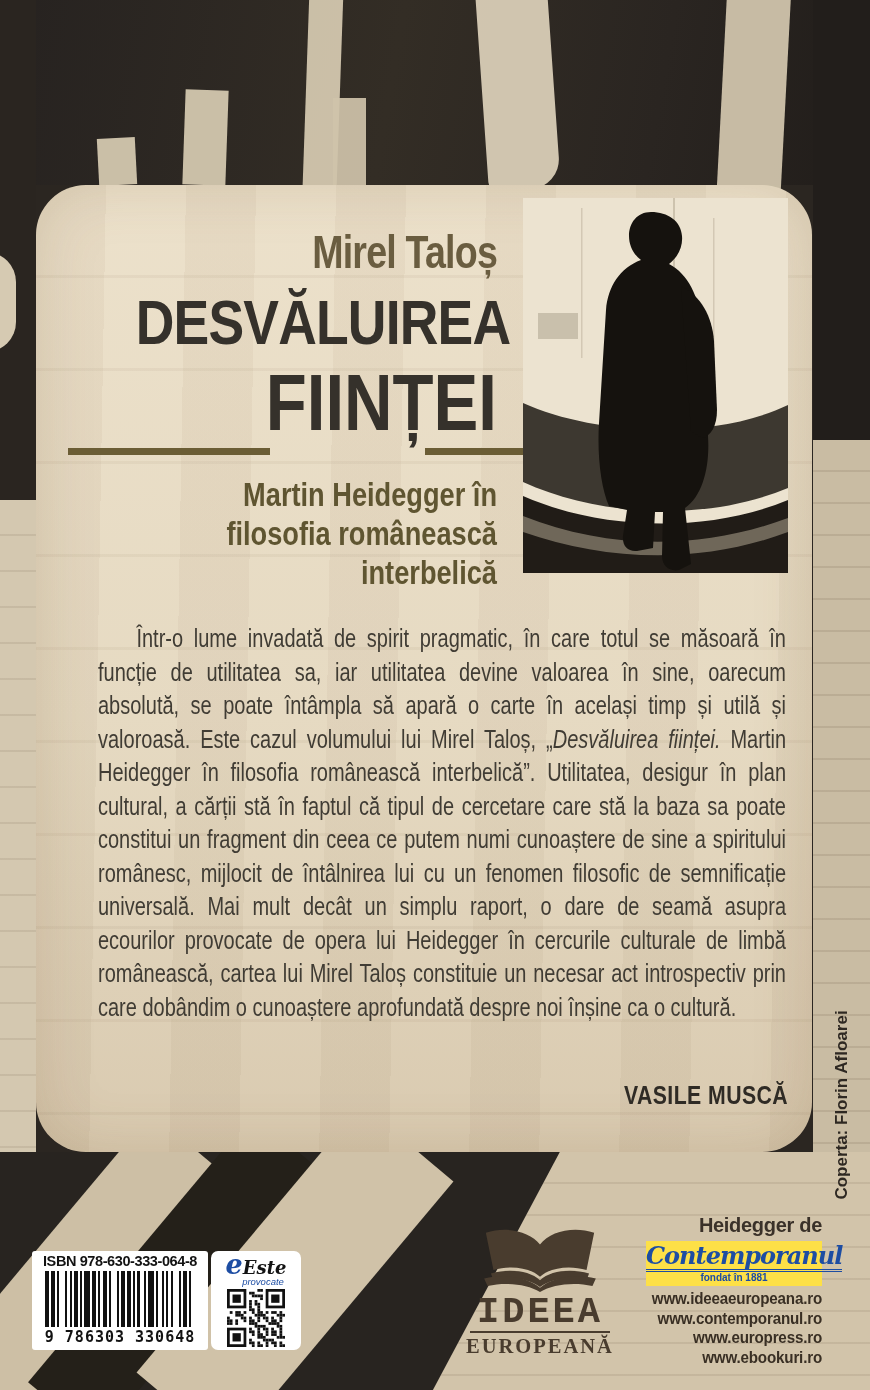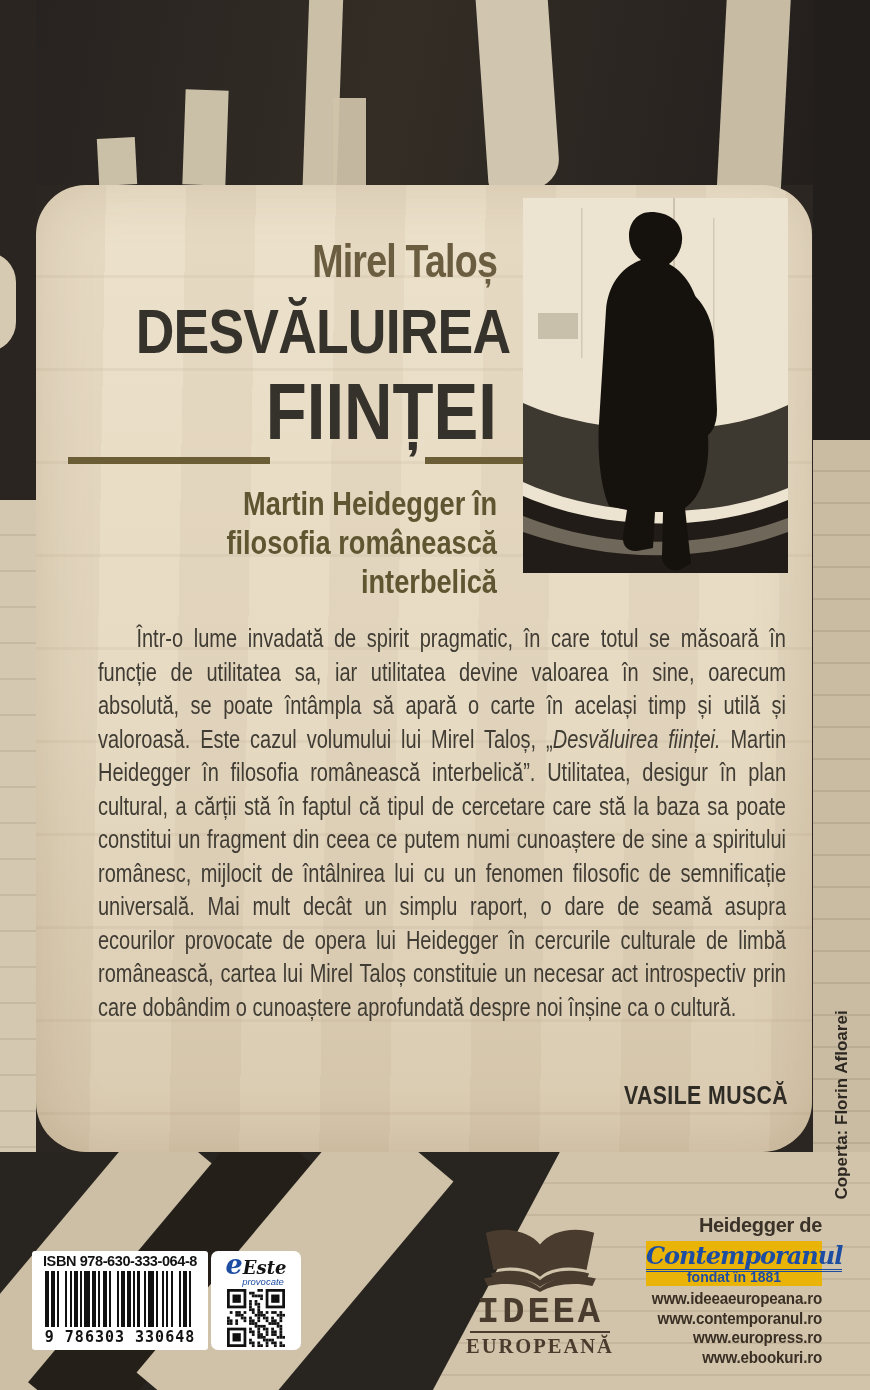--- a/index.html
+++ b/index.html
@@ -37,21 +37,21 @@
   .panel{position:absolute;left:36px;top:185px;width:776px;height:967px;border-radius:50px;
     background:linear-gradient(180deg,#ece1cb 0%,#e6dac2 55%,#d9cab0 100%);
     background-blend-mode:multiply;
     box-shadow:inset 0 0 60px rgba(120,90,50,.18);}
   .panel .tex{position:absolute;inset:0;border-radius:50px;
     background-image:repeating-linear-gradient(91deg,rgba(120,90,60,.05) 0 70px,rgba(0,0,0,0) 70px 150px),
                      repeating-linear-gradient(180deg,rgba(0,0,0,0) 0 90px,rgba(110,85,55,.06) 90px 93px);}
   .sx80{transform:scaleX(.8);}
   .sx85{transform:scaleX(.85);}
   .sx92{transform:scaleX(.92);}
-  .title-block{position:absolute;left:36px;top:40px;width:425px;text-align:right;margin-top:9px;}
+  .title-block{position:absolute;left:36px;top:40px;width:425px;text-align:right;}
   .author{font-size:47px;font-weight:bold;color:#6a5d40;letter-spacing:-1px;line-height:54px;
     transform-origin:100% 50%;}
   .t1{font-size:63px;font-weight:bold;color:#35312b;letter-spacing:-1px;line-height:70px;margin-top:8px;
     transform-origin:100% 50%;}
   .t2row{position:relative;height:102px;margin-top:2px;}
   .t2{font-size:79px;font-weight:bold;color:#35312b;letter-spacing:0px;line-height:88px;
     transform-origin:100% 50%;}
   .rule{position:absolute;height:7px;background:#6b5d35;bottom:6px;}
   .rule-left{left:-4px;width:202px;}
   .rule-right{right:-26px;width:98px;}
@@ -80,24 +80,24 @@
   .ebook-book{font-family:"DejaVu Serif",serif;font-style:italic;font-weight:bold;font-size:18px;color:#131313;}
   .ebook-caption{font-size:9.5px;font-style:italic;color:#1d4da3;margin-top:-4px;margin-left:14px;}
   .qr{margin-top:2px;line-height:0;}
   .ideea{position:absolute;left:452px;top:1226px;width:176px;text-align:center;color:#493c2e;}
   .ideea-name{font-family:Liberation Mono, monospace;font-size:37px;font-weight:bold;letter-spacing:3px;
     line-height:36px;margin-top:-2px;}
   .ideea-rule{height:2px;background:#493c2e;width:140px;margin:1px auto 2px auto;}
   .ideea-sub{font-family:"Liberation Serif",serif;font-size:20.5px;font-weight:bold;letter-spacing:2px;}
   .promo{position:absolute;right:48px;top:1214px;width:240px;text-align:right;}
   .recomandat{font-size:20px;font-weight:bold;color:#3a3129;margin-bottom:4px;letter-spacing:-.3px;}
-  .contemp-box{background:#eab308;width:176px;margin-left:64px;padding:2px 0 3px 0;text-align:center;}
+  .contemp-box{background:#fde047;width:176px;margin-left:64px;padding:2px 0 3px 0;text-align:center;}
   .contemp-name{font-family:"DejaVu Serif",serif;font-style:italic;font-weight:bold;font-size:24px;color:#1d4da3;
     display:inline-block;border-bottom:3px double #1d4da3;line-height:26px;letter-spacing:-1px;}
-  .contemp-founded{font-size:14px;font-weight:bold;color:#1d4da3;line-height:11px;}
+  .contemp-founded{font-size:10px;font-weight:bold;color:#1d4da3;line-height:11px;}
   .websites{margin-top:3px;font-size:16.5px;font-weight:bold;color:#392f24;line-height:19.5px;
     transform-origin:100% 0;letter-spacing:-.2px;}
   .credit{position:absolute;top:1105px;left:842px;transform:translate(-50%,-50%) rotate(-90deg);
     white-space:nowrap;font-size:17px;font-weight:bold;color:#2e2822;letter-spacing:0;}
 </style>
 </head>
 <body>
 
 <div class="cover">
 

